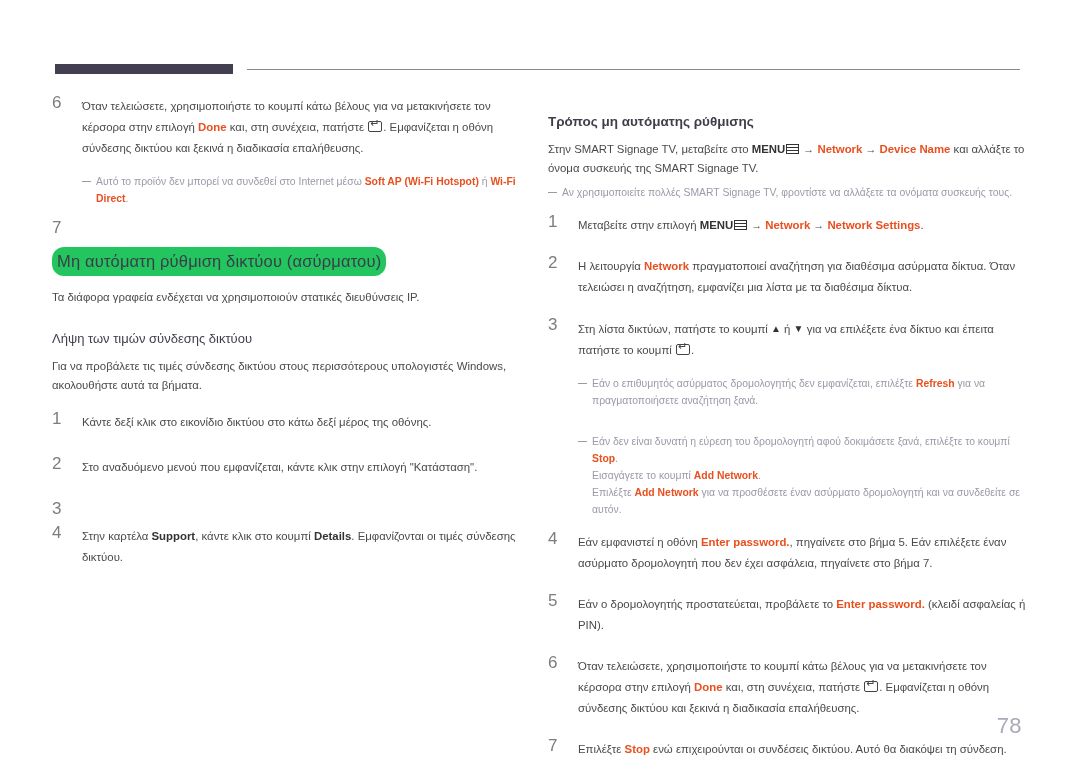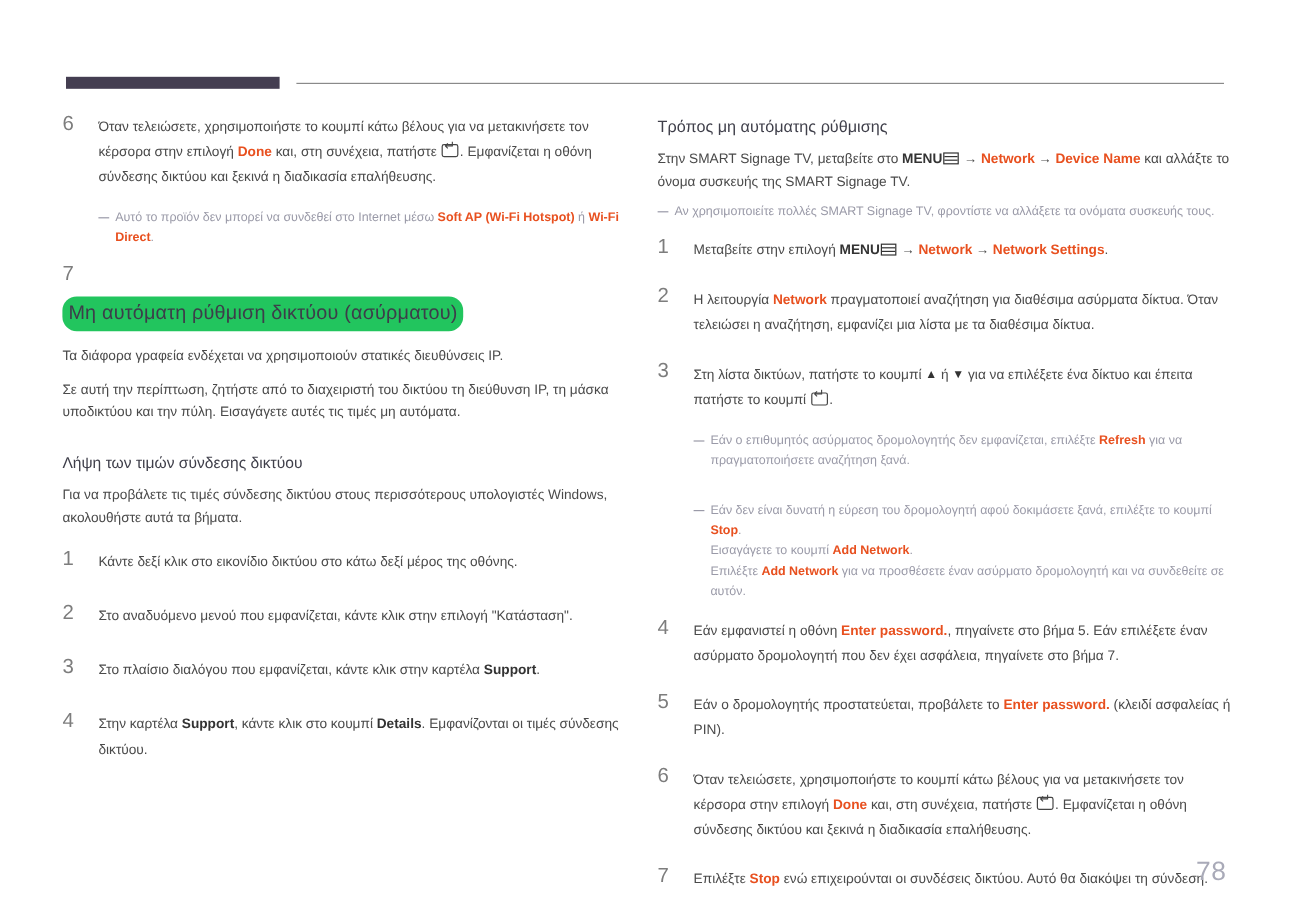--- a/index.html
+++ b/index.html
@@ -98,22 +98,22 @@
     padding: 2px 5px 3px 5px;
     margin: 26px 0 12px 0;
     font-weight: 400;
     letter-spacing: 0.01em;
     border-radius: 12px;
   }
   .heading-plain {
     font-size: 13.5px;
     line-height: 20px;
     color: #3f3f4a;
-    font-weight: 400;
-    margin: 0 0 8px 0;
+    font-weight: 700;
+    margin: 16px 0 8px 0;
   }
   .heading-sub {
     font-size: 13px;
     line-height: 20px;
     color: #3f3f4a;
     font-weight: 400;
     margin: 22px 0 8px 0;
   }
   .para {
     font-size: 11.4px;
@@ -195,21 +195,20 @@
 
     <div class="step">
       <span class="num">7</span>
     </div>
 
     <div>
       <span class="heading-hl">Μη αυτόματη ρύθμιση  δικτύου (ασύρματου)</span>
     </div>
 
     <p class="para">Τα διάφορα γραφεία ενδέχεται να χρησιμοποιούν στατικές διευθύνσεις IP.</p>
-    <p class="para">Σε αυτή την περίπτωση, ζητήστε από το διαχειριστή του δικτύου τη διεύθυνση IP, τη μάσκα υποδικτύου και την πύλη. Εισαγάγετε αυτές τις τιμές μη αυτόματα.</p>
 
     <h3 class="heading-sub">Λήψη των τιμών σύνδεσης δικτύου</h3>
 
     <p class="para">Για να προβάλετε τις τιμές σύνδεσης δικτύου στους περισσότερους υπολογιστές Windows, ακολουθήστε αυτά τα βήματα.</p>
 
     <div style="height:8px"></div>
 
     <div class="step">
       <span class="num">1</span>
       <span class="txt">Κάντε δεξί κλικ στο εικονίδιο δικτύου στο κάτω δεξί μέρος της οθόνης.</span>
@@ -219,21 +218,20 @@
 
     <div class="step">
       <span class="num">2</span>
       <span class="txt">Στο αναδυόμενο μενού που εμφανίζεται, κάντε κλικ στην επιλογή "Κατάσταση".</span>
     </div>
 
     <div style="height:10px"></div>
 
     <div class="step">
       <span class="num">3</span>
-      <span class="txt"><span>Στο πλαίσιο διαλόγου που εμφανίζεται, κάντε κλικ στην καρτέλα </span><span class="bold">Support</span><span>.</span></span>
     </div>
 
     <div style="height:10px"></div>
 
     <div class="step">
       <span class="num">4</span>
       <span class="txt"><span>Στην καρτέλα </span><span class="bold">Support</span><span>, κάντε κλικ στο κουμπί </span><span class="bold">Details</span><span>. Εμφανίζονται οι τιμές σύνδεσης δικτύου.</span></span>
     </div>
 
   </div>

